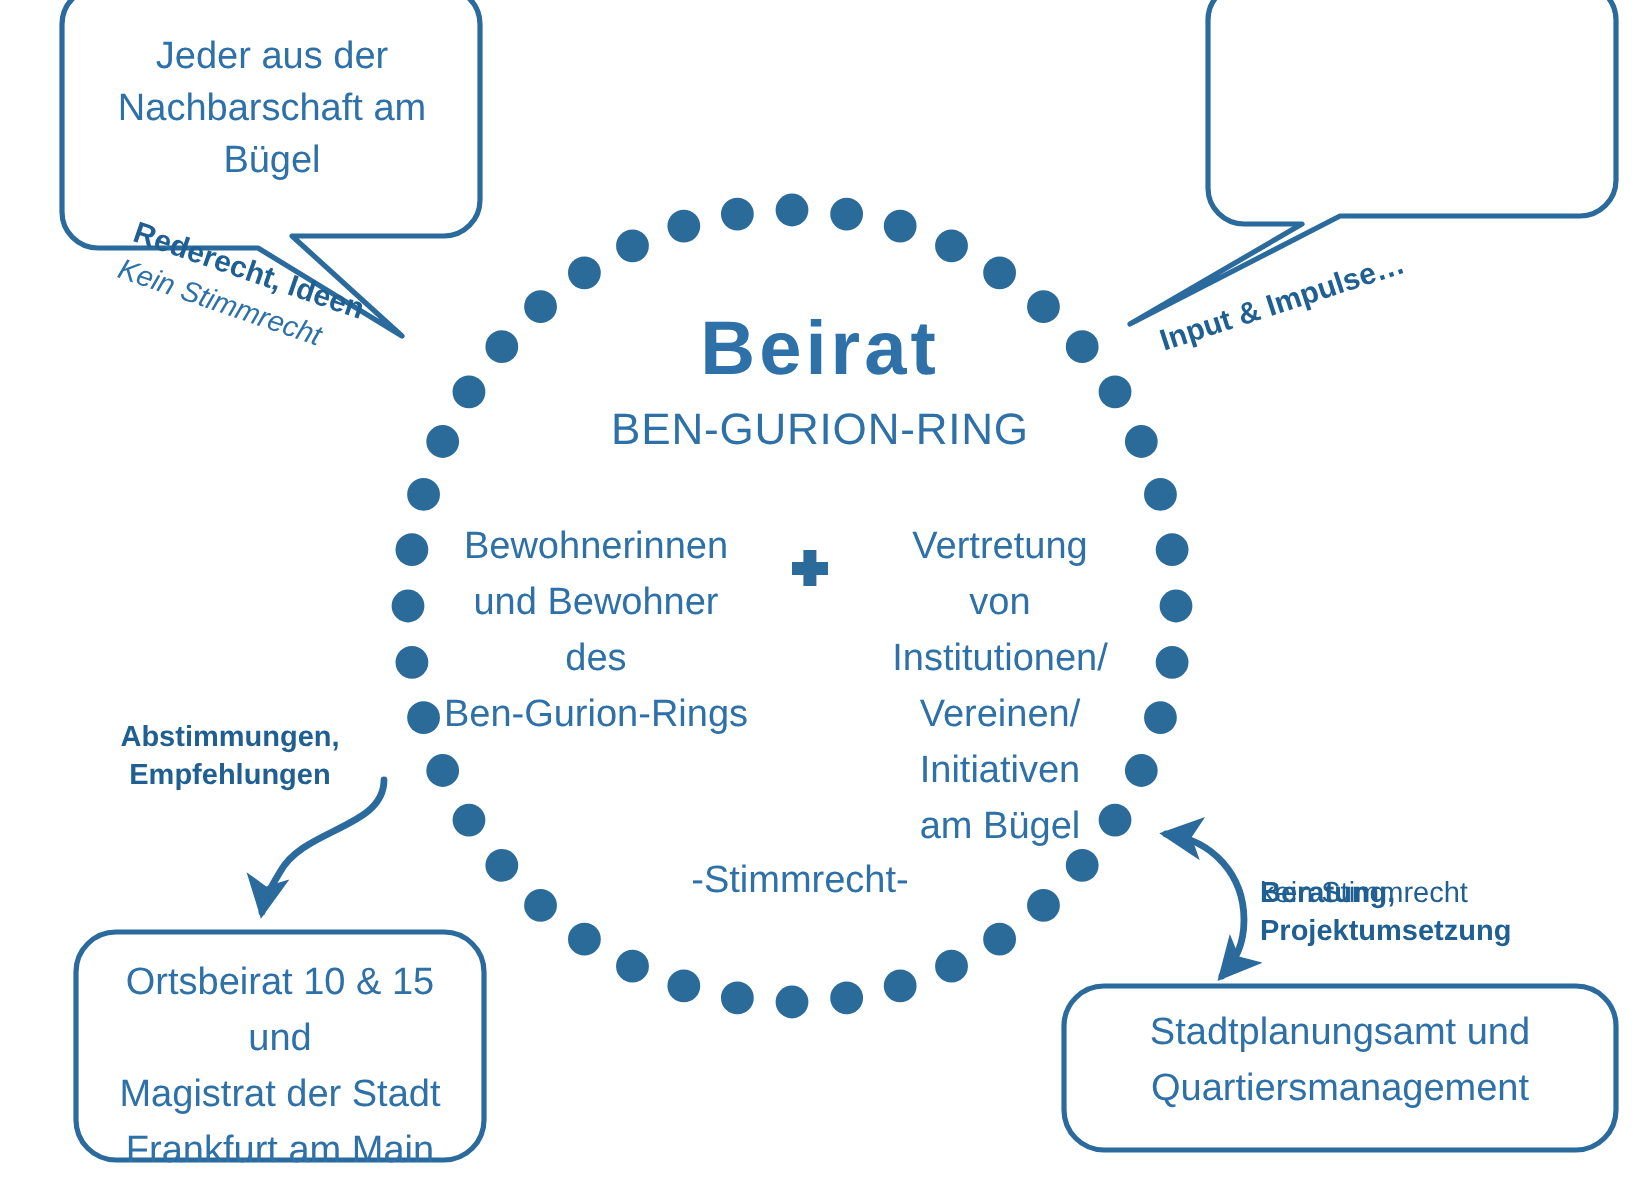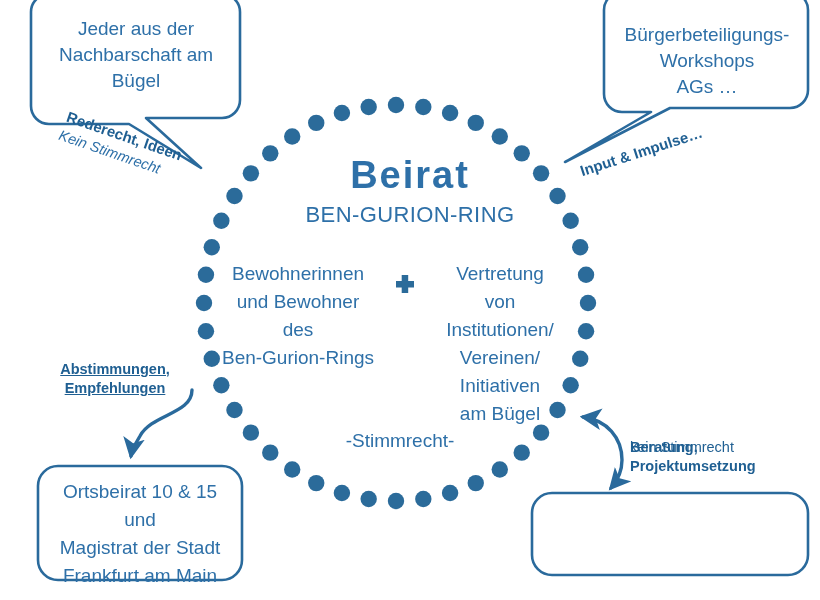--- a/index.html
+++ b/index.html
@@ -70,21 +70,21 @@
     position:absolute;left:300px;top:430px;width:200px;
     text-align:center;font-size:19px;color:#2E70A8;
   }
 
   
   .side-label{
     position:absolute;color:#1F5F92;
   }
   #label-abstimmungen{
     left:40px;top:360px;width:150px;text-align:center;
-    font-size:14.5px;font-weight:bold;line-height:19px;white-space:pre-line;text-decoration:underline;
+    font-size:14.5px;font-weight:bold;line-height:19px;white-space:pre-line;
   }
   #label-beratung-bold{
     left:630px;top:400px;width:180px;text-align:left;
     font-size:14.5px;font-weight:bold;line-height:19px;white-space:pre-line;margin-top:38px;
   }
   #label-beratung-reg{
     left:630px;top:438px;width:180px;text-align:left;
     font-size:14.5px;font-weight:400;line-height:19px;
   }
 
@@ -207,23 +207,20 @@
     </g>
   </svg>
 
   <div class="bubble-text" style="left:40px;top:16px;width:192px;">Jeder aus der
 Nachbarschaft am
 Bügel</div>
 
   <div id="label-rede">Rederecht, Ideen</div>
   <div id="label-kein">Kein Stimmrecht</div>
 
-  <div class="bubble-text" style="left:608px;top:22px;width:198px;">Bürgerbeteiligungs-
-Workshops
-AGs …</div>
 
   <div id="label-input">Input &amp; Impulse…</div>
 
   <div id="title-main">Beirat</div>
   <div id="col-left">Bewohnerinnen
 und Bewohner
 des
 Ben-Gurion-Rings</div>
 
   <div id="title-sub2">BEN-GURION-RING</div>
@@ -240,14 +237,16 @@
 
   <div class="box-text" style="left:42px;top:478px;width:196px;text-align:center;">Ortsbeirat 10 &amp; 15
 und
 Magistrat der Stadt
 Frankfurt am Main</div>
 
   <div id="label-beratung-bold" class="side-label">Beratung,
 Projektumsetzung</div>
   <div id="label-beratung-reg" class="side-label">kein Stimmrecht</div>
 
+  <div class="box-text" style="left:540px;top:503px;width:260px;">Stadtplanungsamt und
+Quartiersmanagement</div>
 
 </div>
 
 </body></html>

